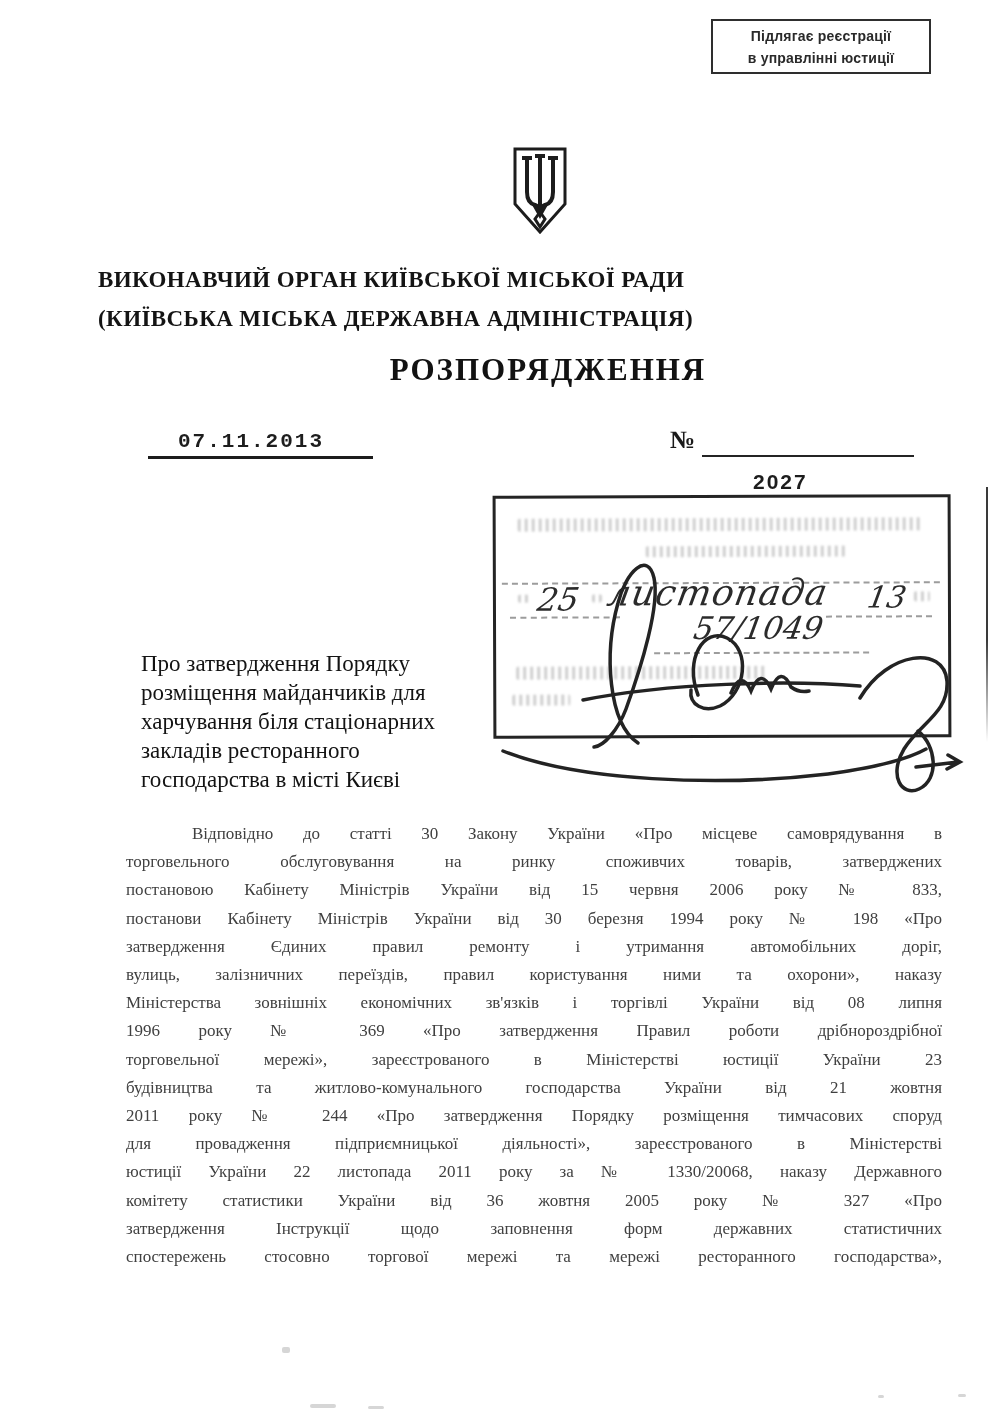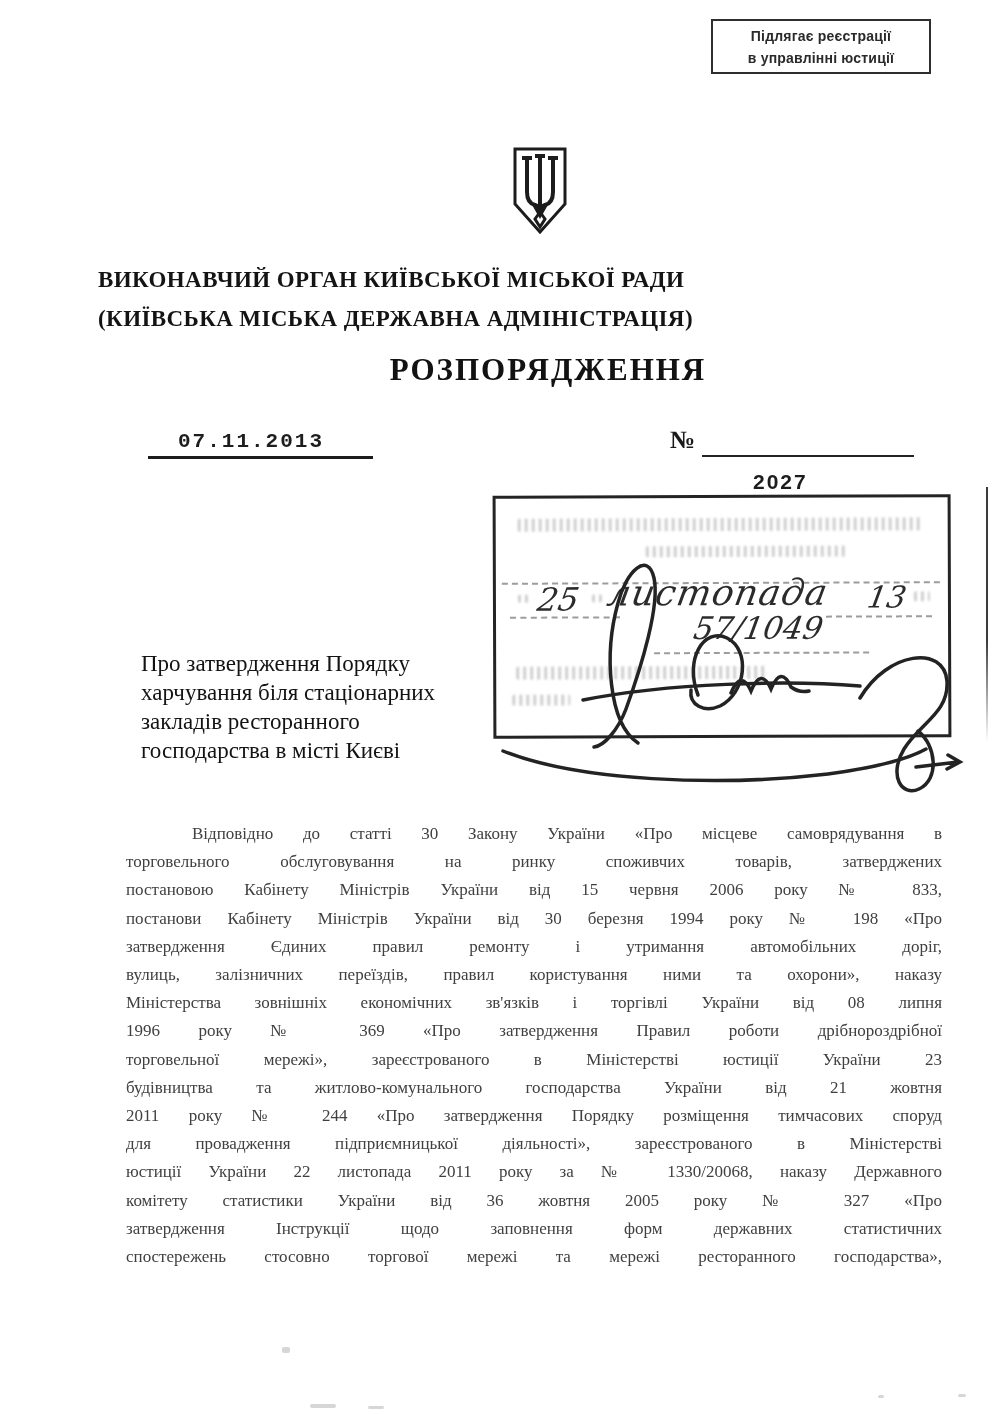--- a/index.html
+++ b/index.html
@@ -176,20 +176,21 @@
 
   <div class="edge-line"></div>
   <div class="speck s1"></div>
   <div class="speck s2"></div>
   <div class="speck s3"></div>
   <div class="speck s4"></div>
   <div class="speck s5"></div>
 
   <div class="subject">
       <div class="subject-line">Про затвердження Порядку</div>
+      <div class="subject-line">розміщення майданчиків для</div>
       <div class="subject-line">харчування біля стаціонарних</div>
       <div class="subject-line">закладів ресторанного</div>
       <div class="subject-line">господарства  в місті Києві</div>
     </div>
 
   <div class="body-text">
       <div class="body-line">Відповідно до статті 30 Закону України «Про місцеве самоврядування в</div>
       <div class="body-line">торговельного обслуговування на ринку споживчих товарів, затверджених</div>
       <div class="body-line">постановою Кабінету Міністрів України від 15 червня 2006 року № 833,</div>
       <div class="body-line">постанови Кабінету Міністрів України від 30 березня 1994 року № 198 «Про</div>

